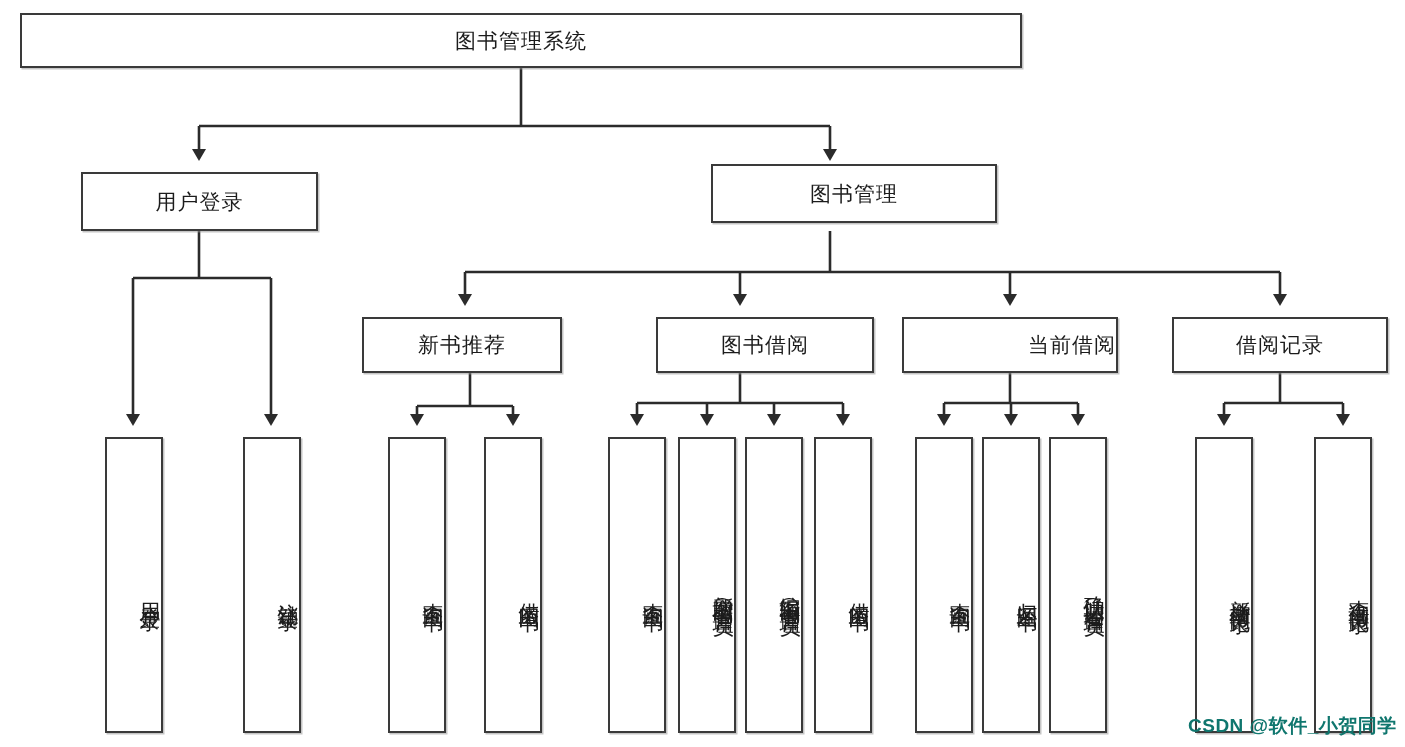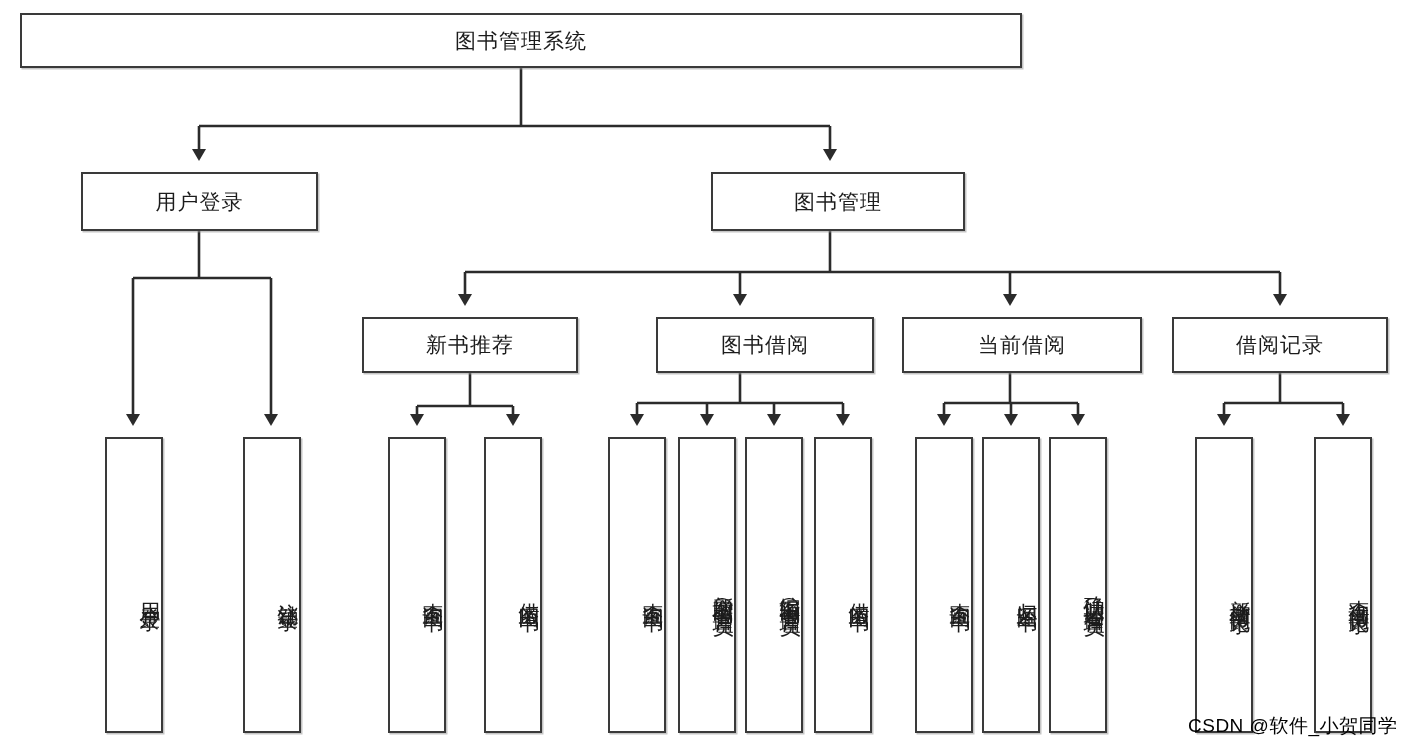--- a/index.html
+++ b/index.html
@@ -40,24 +40,25 @@
     writing-mode:vertical-rl;
     text-orientation:upright;
     white-space:nowrap;
   }
   .node.h .lbl{white-space:nowrap;}
 
   #watermark{
     position:absolute;
     left:1188px;top:713px;
     font-size:19px;
-    color:#000000;
+    color:#0f766e;
     white-space:nowrap;
     letter-spacing:.5px;
     font-family:"Liberation Sans","DejaVu Sans",sans-serif;
+    font-weight:bold;
   }
 </style>
 </head>
 <body>
 
 <div id="stage">
 
   <svg id="wires" viewBox="0 0 1405 747" xmlns="http://www.w3.org/2000/svg">
     <defs>
       <marker id="arr" markerWidth="12" markerHeight="14" refX="1" refY="7" orient="auto" markerUnits="userSpaceOnUse">
@@ -108,31 +109,31 @@
     </g>
   </svg>
 
   <div class="node h" id="node-root" style="left: 20px; top: 13px; width: 1002px; height: 55px;">
     <span class="lbl">图书管理系统</span>
   </div>
 
   <div class="node h" id="node-l1-0" style="left: 81px; top: 172px; width: 237px; height: 59px;">
     <span class="lbl">用户登录</span>
   </div>
-  <div class="node h" id="node-l1-1" style="left: 711px; top: 172px; width: 254px; height: 59px;">
+  <div class="node h" id="node-l1-1" style="left: 711px; top: 164px; width: 286px; height: 59px;">
     <span class="lbl">图书管理</span>
   </div>
 
-  <div class="node h" id="node-l2-0" style="left: 362px; top: 317px; width: 216px; height: 56px;">
+  <div class="node h" id="node-l2-0" style="left: 362px; top: 317px; width: 200px; height: 56px;">
     <span class="lbl">新书推荐</span>
   </div>
   <div class="node h" id="node-l2-1" style="left: 632px; top: 317px; width: 218px; height: 56px; margin-left: 24px;">
     <span class="lbl">图书借阅</span>
   </div>
-  <div class="node h" id="node-l2-2" style="left: 902px; top: 317px; width: 240px; height: 56px;">
+  <div class="node h" id="node-l2-2" style="left: 902px; top: 317px; width: 216px; height: 56px; justify-content: flex-end;">
     <span class="lbl">当前借阅</span>
   </div>
   <div class="node h" id="node-l2-3" style="left: 1172px; top: 317px; width: 216px; height: 56px; text-align: center;">
     <span class="lbl">借阅记录</span>
   </div>
 
   <div class="node v" id="node-leaf-0" style="left: 105px; top: 437px; width: 58px; height: 296px;">
     <span class="lbl">用户登录</span>
   </div>
   <div class="node v" id="node-leaf-1" style="left: 243px; top: 437px; width: 58px; height: 296px;">

